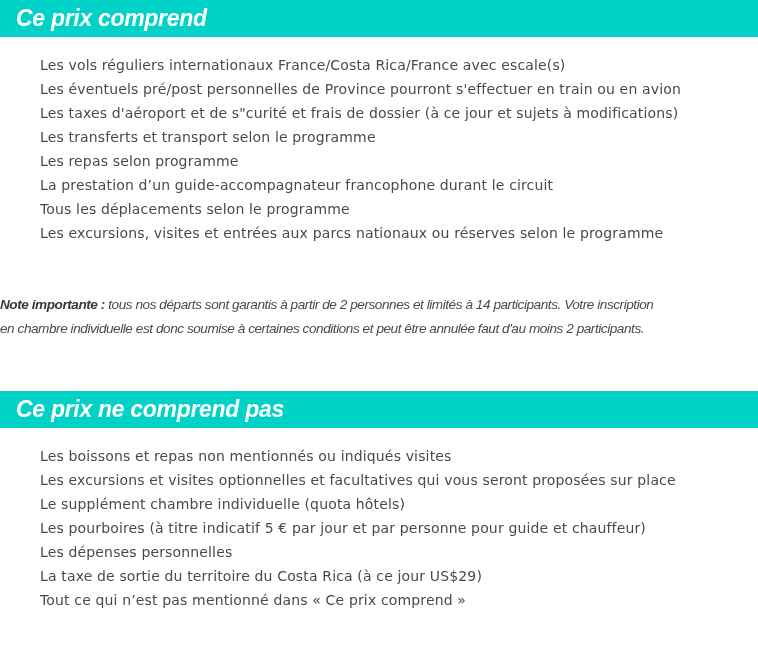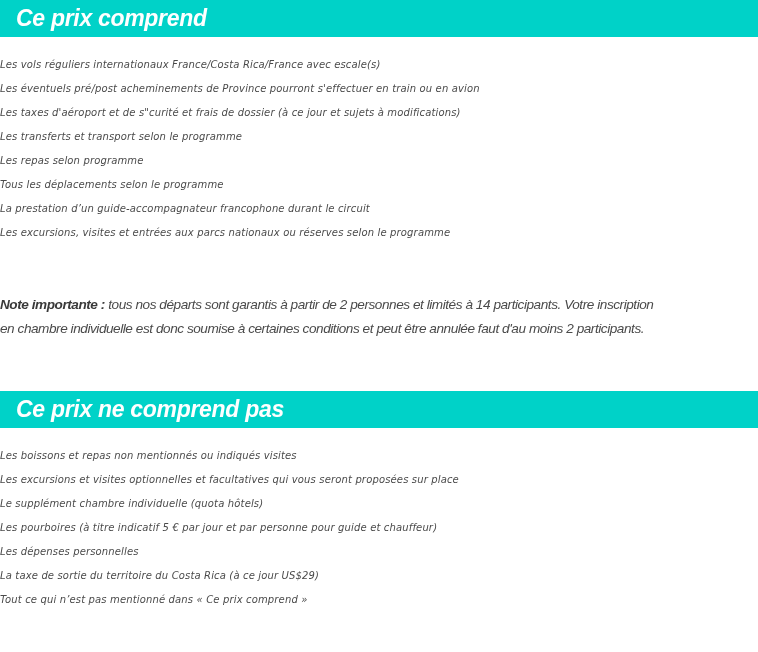--- a/index.html
+++ b/index.html
@@ -13,27 +13,27 @@
     font-family: "Liberation Sans", sans-serif;
     font-style: italic; font-weight: bold;
     font-size: 23px; color: #ffffff; letter-spacing: -0.3px;
     line-height: 32px; white-space: nowrap;
   }
   .item-list {
     position: absolute; left: 0; margin: 0; padding: 0; list-style: none;
   }
   .item-list li {
     font-family: "DejaVu Sans", sans-serif;
-    font-style: italic;
-    font-size: 10px;
+    font-size: 14px;
     line-height: 24px;
     height: 24px;
     color: #4a4a4a;
     white-space: nowrap;
     letter-spacing: 0.15px;
+    padding-left: 40px;
   }
   .note {
     position: absolute; left: 0; top: 293px; width: 758px;
     font-family: "Liberation Sans", sans-serif;
     font-style: italic;
     font-size: 13.6px;
     line-height: 24px;
     color: #4a4a4a;
     letter-spacing: -0.45px;
   }
@@ -42,26 +42,26 @@
 </style>
 </head>
 <body>
 
 <div class="section-header" style="top:0;">
   <div class="section-title">Ce prix comprend</div>
 </div>
 
 <ul class="item-list" style="top:53px;">
   <li>Les vols réguliers internationaux France/Costa Rica/France avec escale(s)</li>
-  <li>Les éventuels pré/post acheminements de Province pourront s'effectuer en train ou en avion</li>
+  <li>Les éventuels pré/post personnelles de Province pourront s'effectuer en train ou en avion</li>
   <li>Les taxes d'aéroport et de s"curité et frais de dossier (à ce jour et sujets à modifications)</li>
   <li>Les transferts et transport selon le programme</li>
   <li>Les repas selon programme</li>
+  <li>La prestation d’un guide-accompagnateur francophone durant le circuit</li>
   <li>Tous les déplacements selon le programme</li>
-  <li>La prestation d’un guide-accompagnateur francophone durant le circuit</li>
   <li>Les excursions, visites et entrées aux parcs nationaux ou réserves selon le programme</li>
 </ul>
 
 <div class="note">
   <span class="note-line"><span class="note-label">Note importante :</span><span> tous nos départs sont garantis à partir de 2 personnes et limités à 14 participants. Votre inscription</span></span>
   <span class="note-line">en chambre individuelle est donc soumise à certaines conditions et peut être annulée faut d'au moins 2 participants.</span>
 </div>
 
 <div class="section-header" style="top:391px;">
   <div class="section-title">Ce prix ne comprend pas</div>

